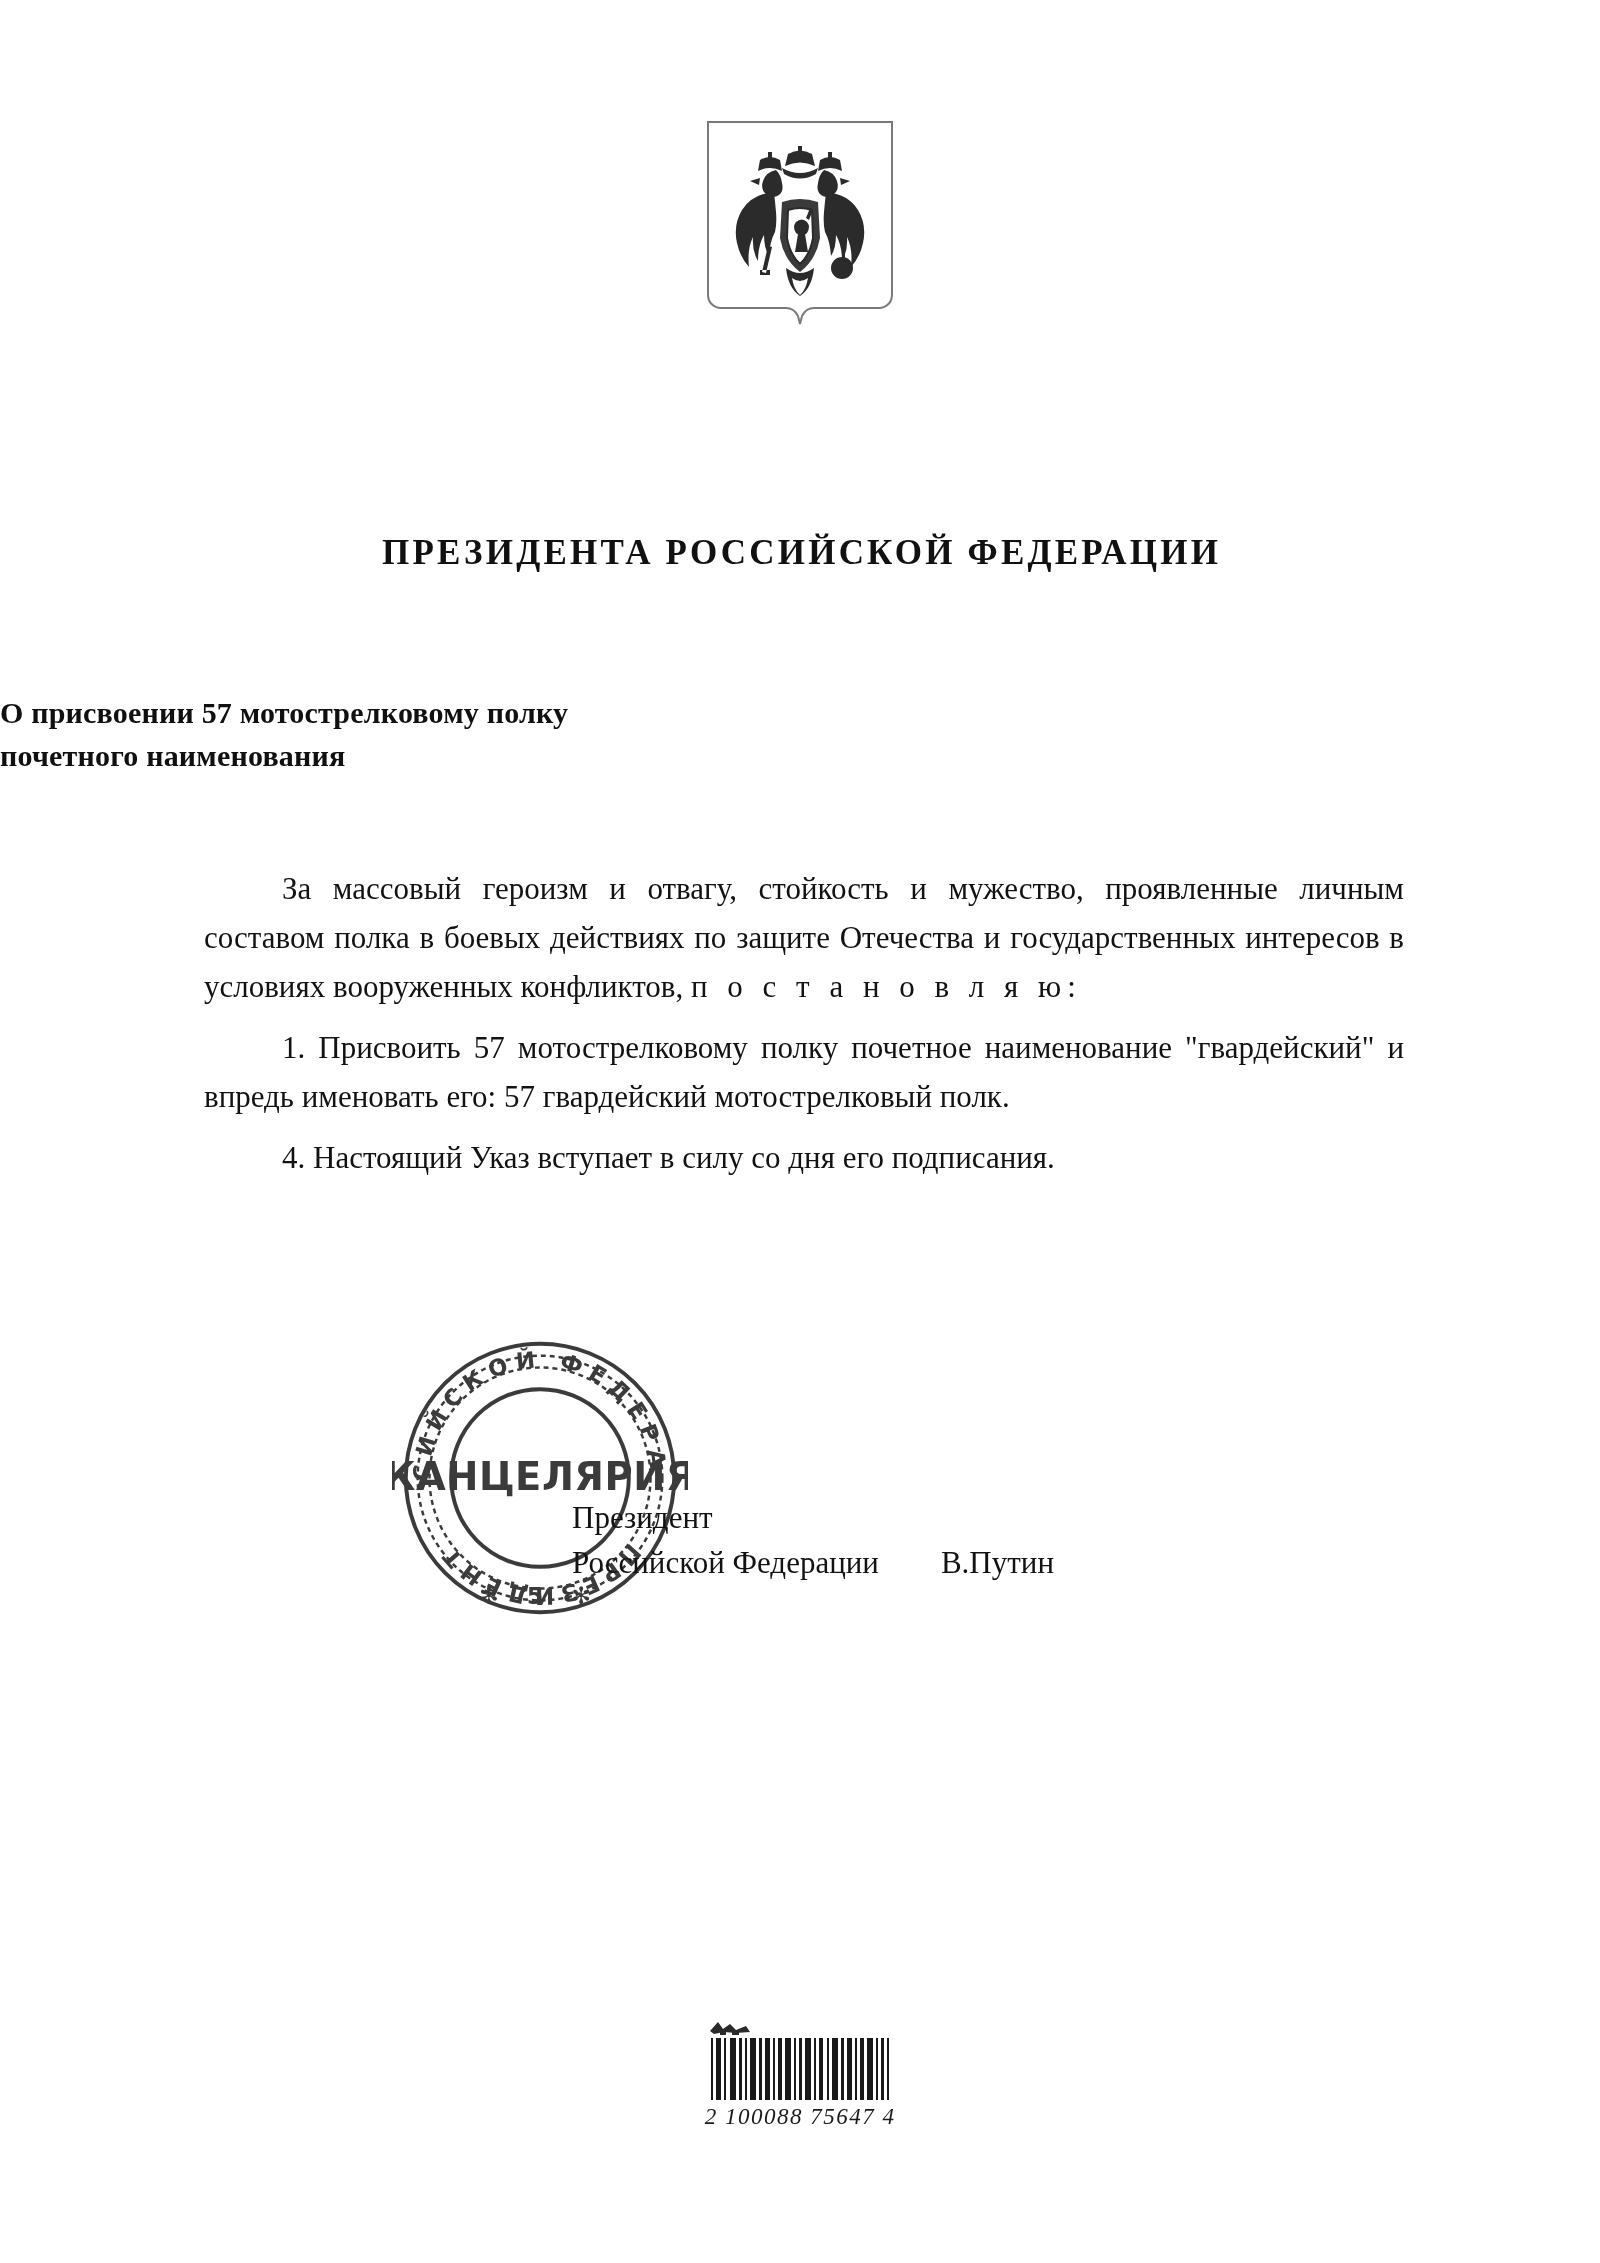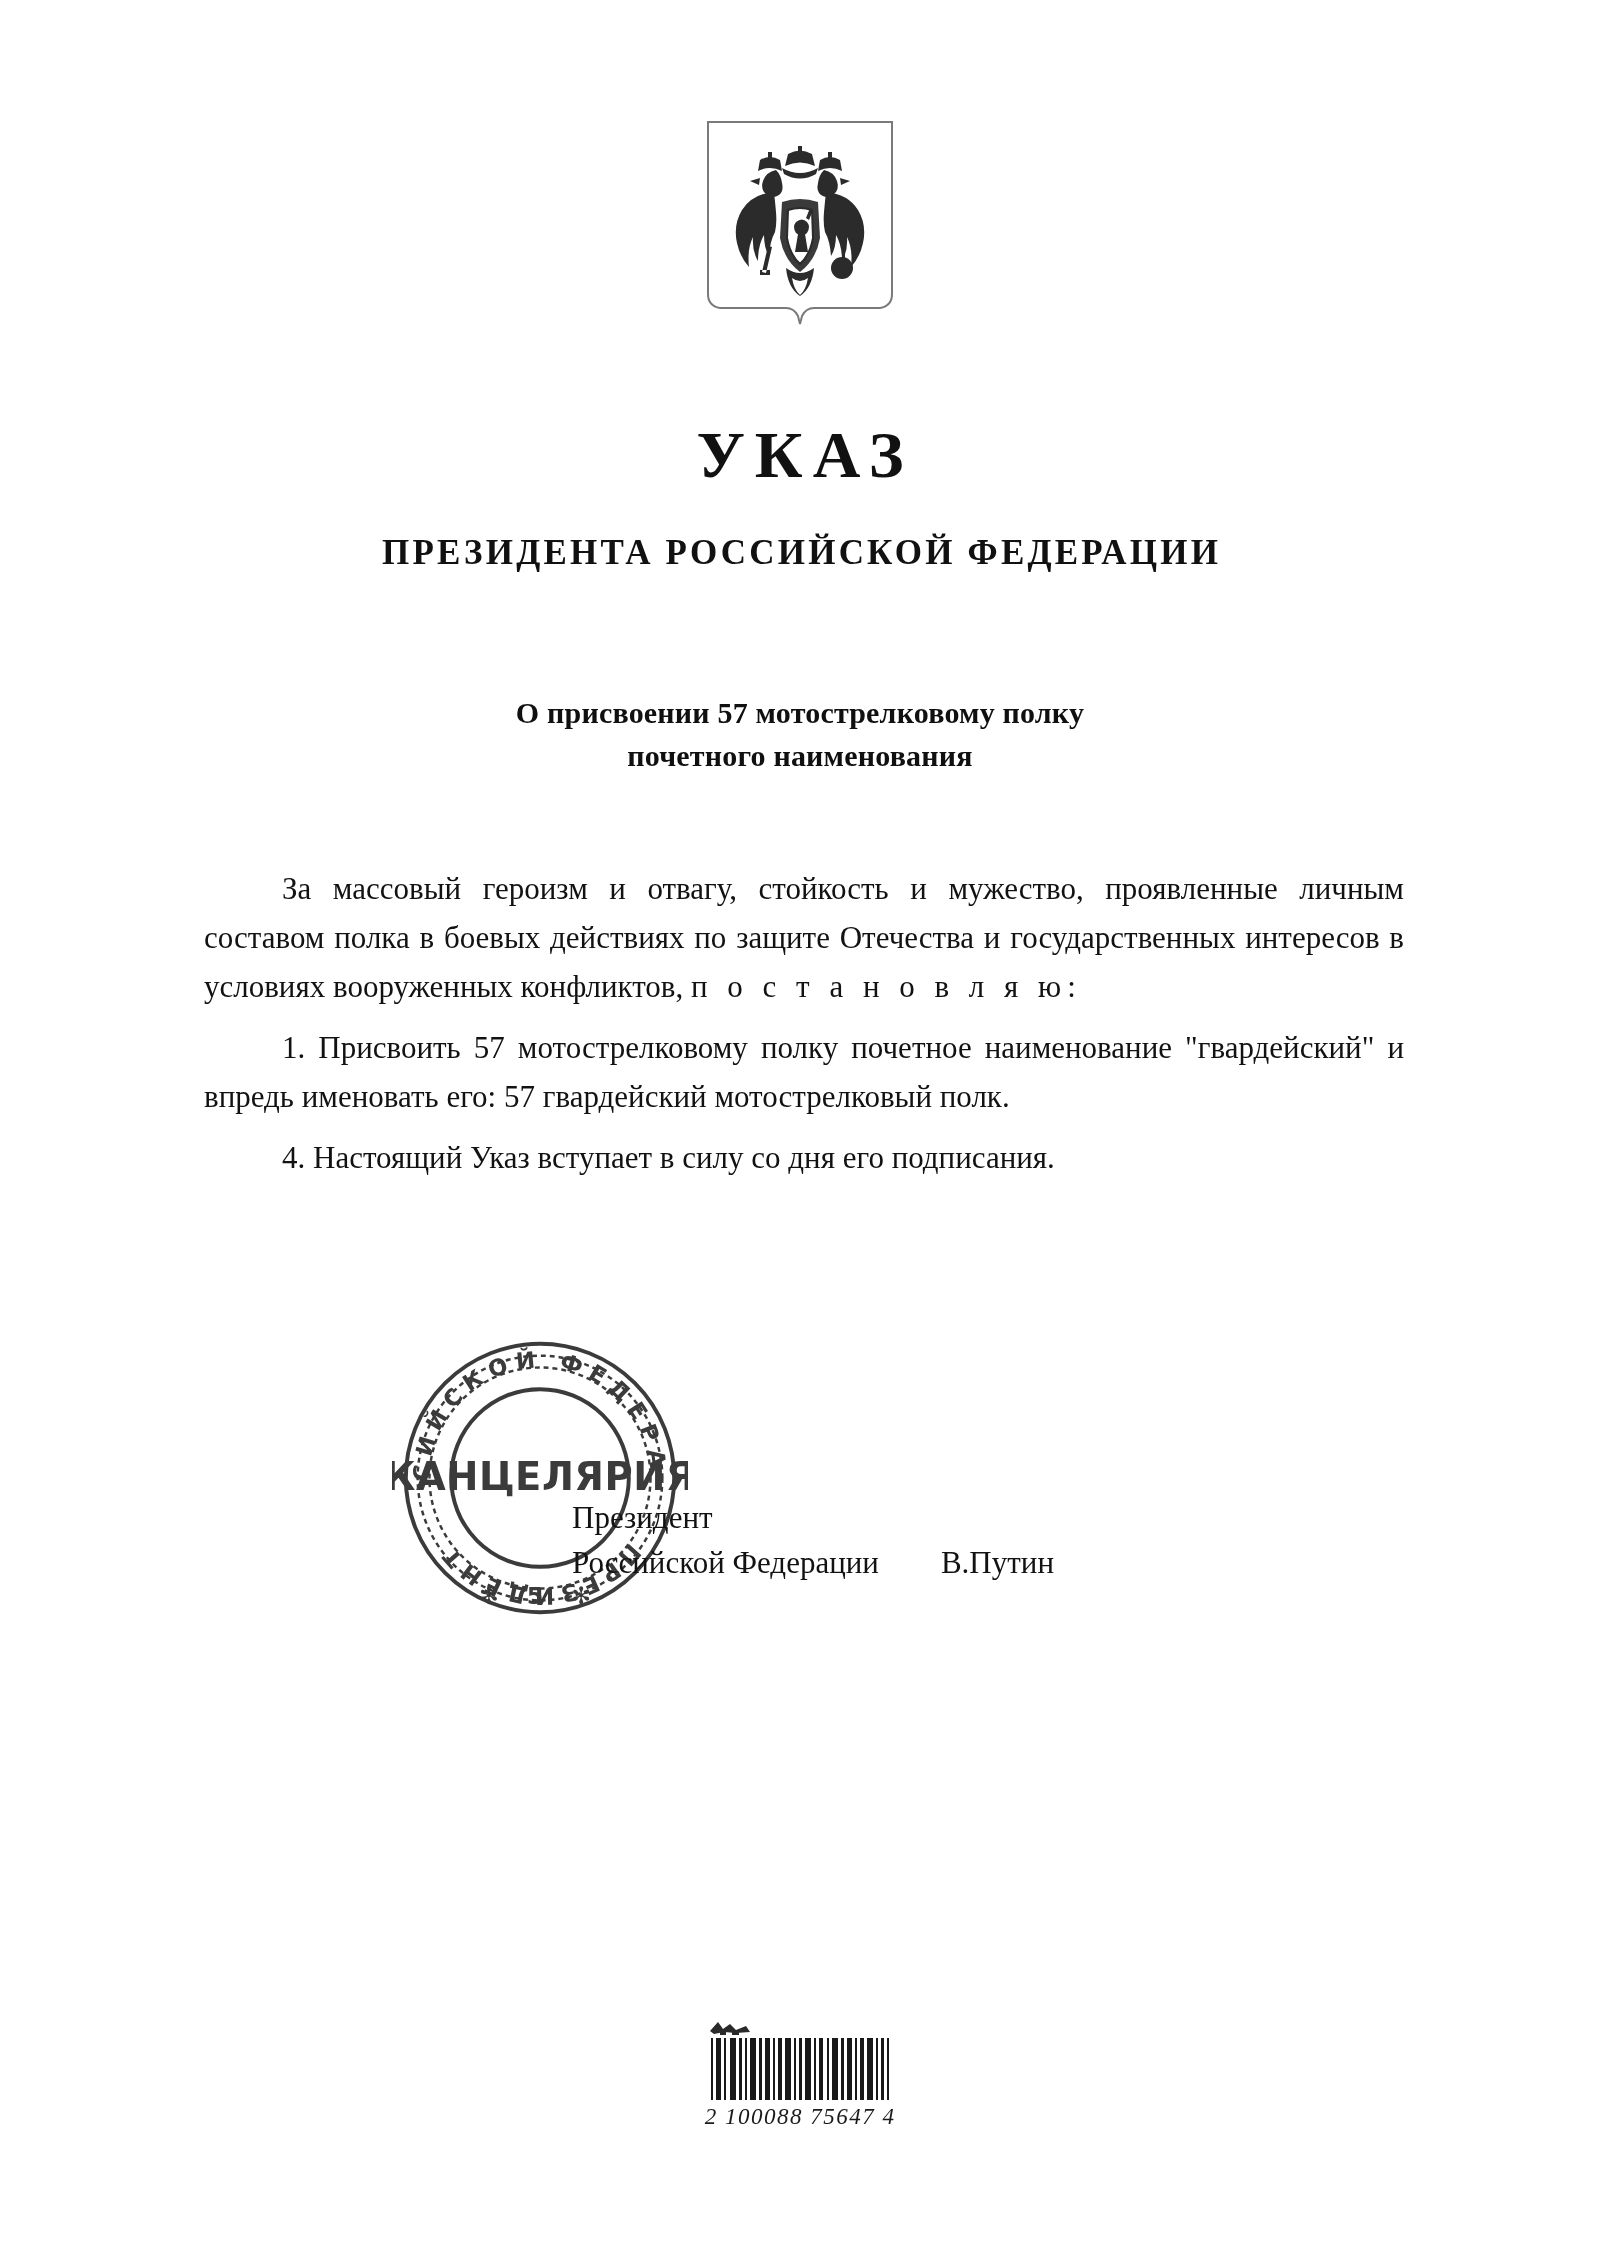--- a/index.html
+++ b/index.html
@@ -66,21 +66,21 @@
     text-indent: 3.2px;
     color: #111;
   }
 
   
   .doc-subject {
     position: absolute;
     top: 692px;
     left: 0;
     width: 100%;
-    text-align: center;
+    text-align: left;
     font-size: 30px;
     font-weight: 700;
     line-height: 1.42;
     letter-spacing: 0.2px;
     color: #101010;
   }
   .doc-subject .ln {
     display: block;
   }
 
@@ -239,21 +239,20 @@
 
         <circle cx="140" cy="150" r="11"></circle>
         <path d="M140 134 h3 v8 h-3z"></path>
 
         <path d="M84 150 q14 10 28 0 q-2 20 -14 28 q-12 -8 -14 -28z"></path>
         <path d="M90 160 q8 6 16 0 q-2 12 -8 17 q-6 -5 -8 -17z" fill="#ffffff"></path>
       </g>
     </svg>
   </div>
 
-  <div class="doc-title">УКАЗ</div>
   <div class="doc-subtitle">ПРЕЗИДЕНТА РОССИЙСКОЙ ФЕДЕРАЦИИ</div>
 
   <div class="doc-subject">
     <span class="ln">О присвоении 57 мотострелковому полку</span>
     <span class="ln">почетного наименования</span>
   </div>
 
   <div class="body-block">
     <p class="para"><span>За массовый героизм и отвагу, стойкость и мужество, проявленные личным составом полка в боевых действиях по защите Отечества и государственных интересов в условиях вооруженных конфликтов,</span> <span class="spaced">п о с т а н о в л я ю:</span></p>
     <p class="para">1. Присвоить 57 мотострелковому полку почетное наименование "гвардейский" и впредь именовать его: 57 гвардейский мотострелковый полк.</p>

